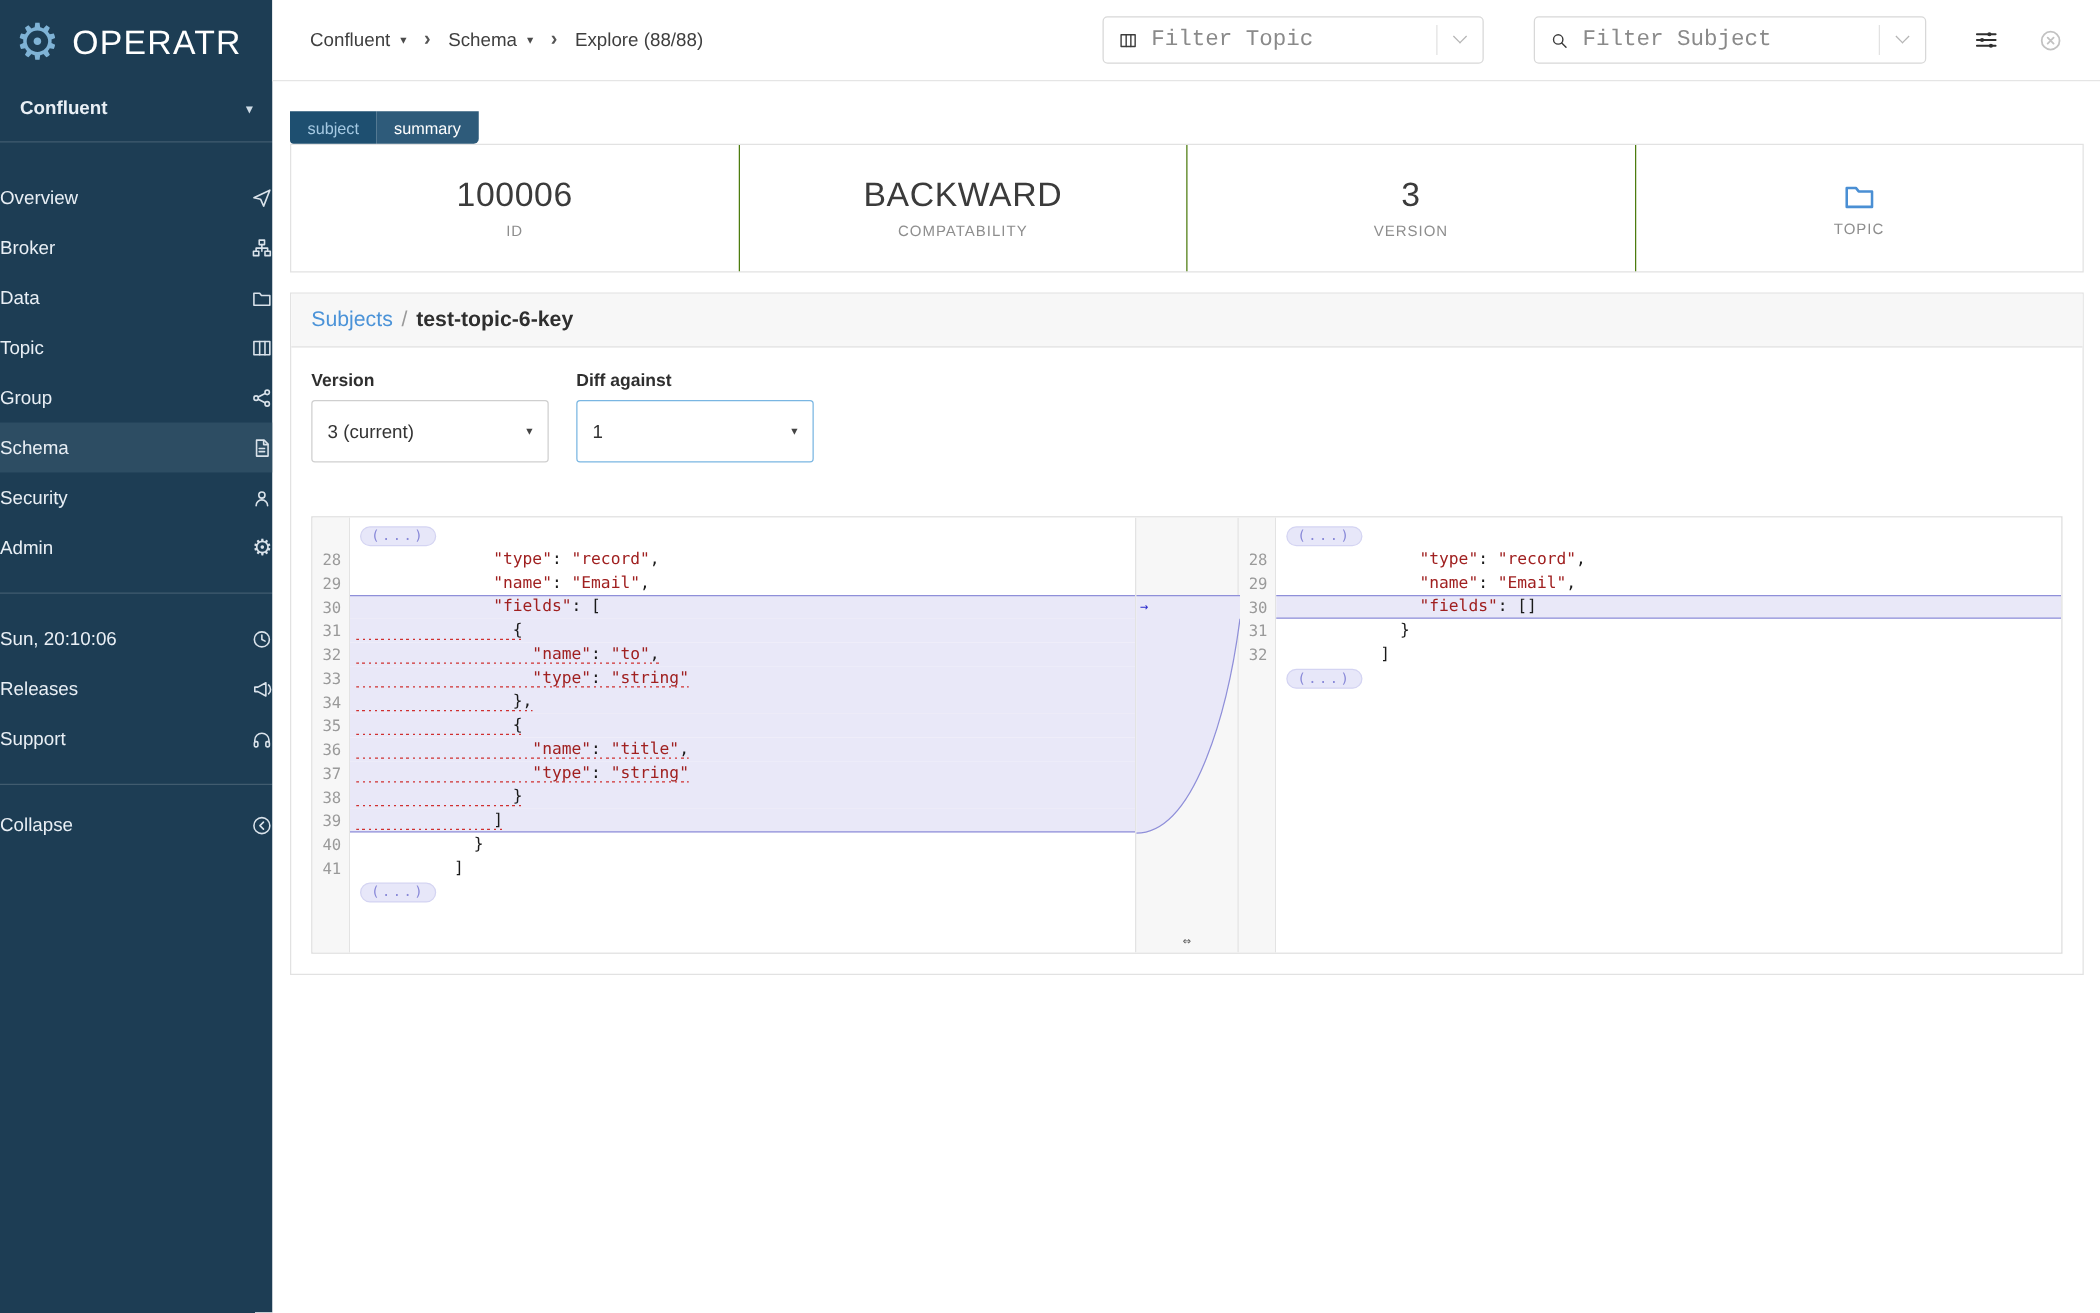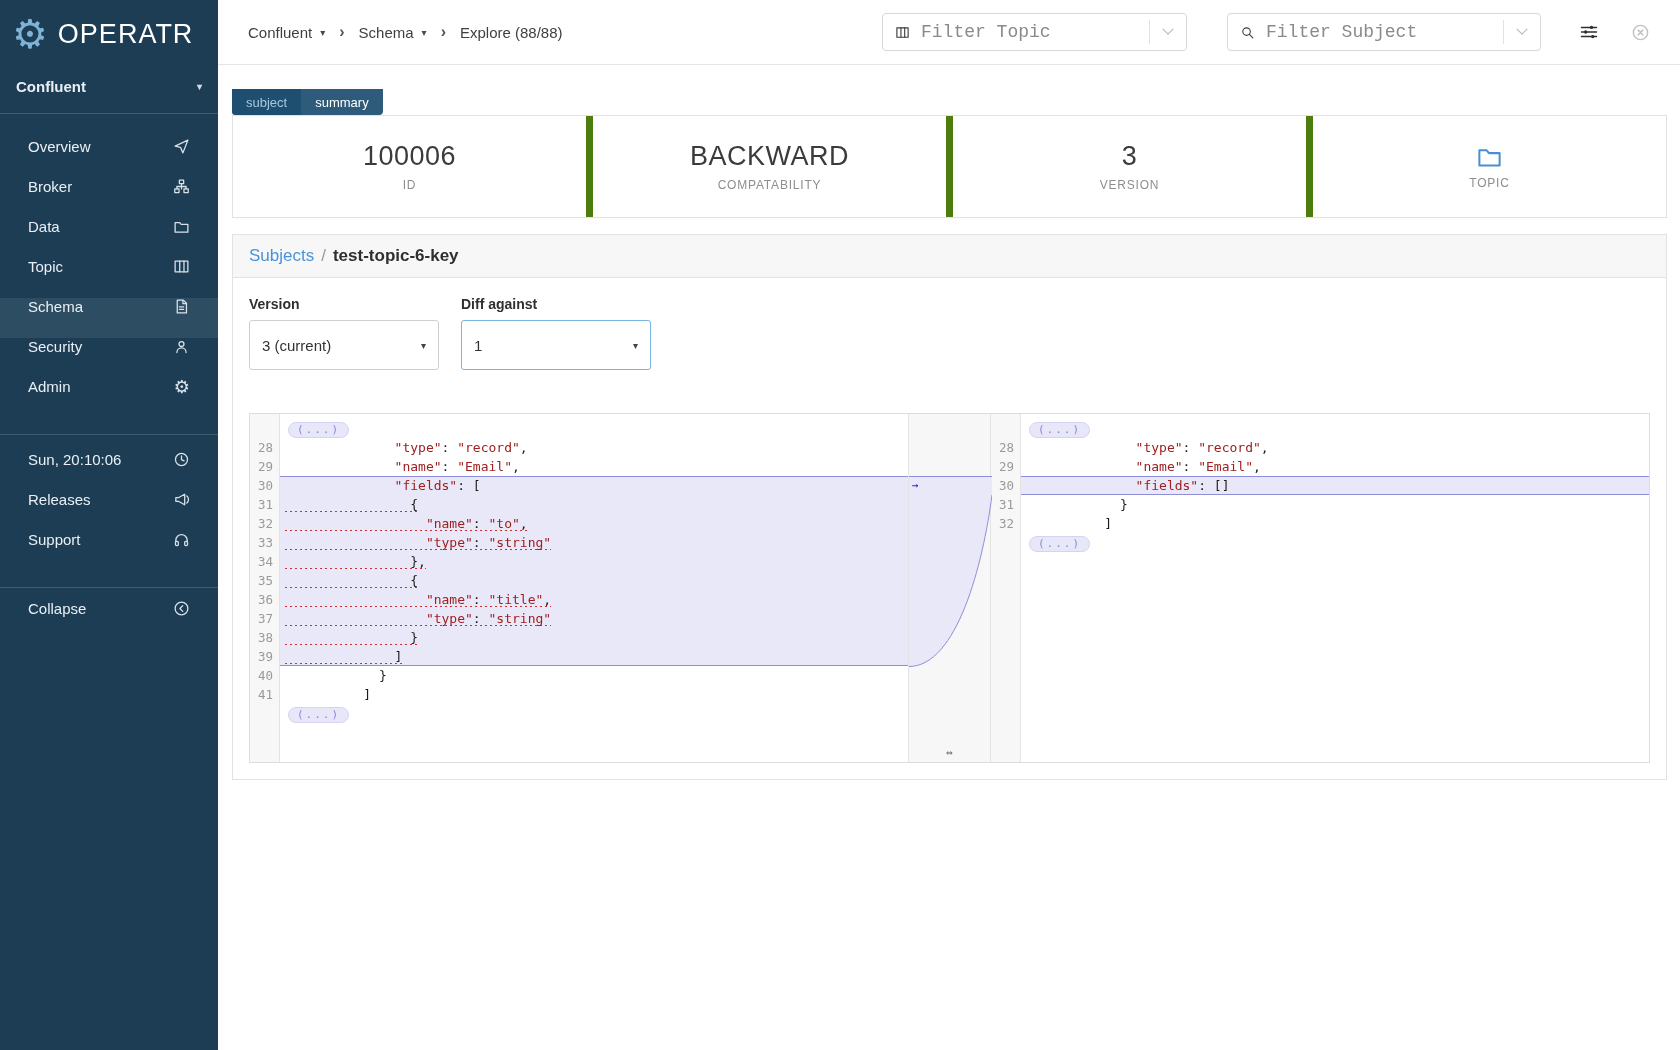--- a/index.html
+++ b/index.html
@@ -15,21 +15,21 @@
   .sidebar { width:218px; min-width:218px; background:#1d3d54; color:#e9eff5; display:flex; flex-direction:column; }
   .logo { display:flex; align-items:center; gap:10px; padding:12px 12px 8px 12px; }
   .logo-gear { font-size:40px; line-height:44px; color:#7fb3d6; }
   .logo-text { font-size:27px; font-weight:normal; letter-spacing:1px; color:#ffffff; }
   .cluster-row { display:flex; justify-content:space-between; align-items:center; padding:14px 16px 12px 16px; font-weight:bold; font-size:15px; cursor:pointer; }
   .cluster-caret { font-size:10px; color:#cfdce6; }
   .side-divider { height:1px; background:rgba(255,255,255,0.16); }
   .divider-1 { margin:6px 0 24px 0; }
   .divider-2 { margin:16px 0; }
   .divider-3 { margin:16px 0 12px 0; }
-  .side-item { display:flex; justify-content:space-between; align-items:flex-start; height:40px; padding:0 28px; font-size:15px; color:#e9eff5; cursor:pointer; }
+  .side-item { display:flex; justify-content:space-between; align-items:center; height:40px; padding:0 0; font-size:15px; color:#e9eff5; cursor:pointer; }
   .side-item.active { background:#2d4d63; }
   .side-icon { color:#d9e2ea; font-size:17px; display:flex; align-items:center; }
   .side-icon svg { width:1em; height:1em; }
   .glyph-gear { font-size:18px; line-height:18px; }
 
   
   .main { flex:1; display:flex; flex-direction:column; background:#fff; }
   .topbar { height:65px; min-height:65px; border-bottom:1px solid #e5e5e5; display:flex; align-items:center; padding:0 30px; background:#fff; }
   .breadcrumb { display:flex; align-items:center; gap:14px; font-size:15px; color:#3f3f3f; }
   .crumb { display:flex; align-items:center; gap:8px; cursor:pointer; }
@@ -50,21 +50,21 @@
   .icon-btn.dismiss { color:#c2c2c2; margin-left:32px; font-size:19px; }
 
   
   .content { padding:0 13px 0 14px; flex:1; }
   .tabs { display:flex; margin-top:24px; }
   .tab { height:26px; padding:0 14px; display:flex; align-items:center; font-size:13px; cursor:pointer; }
   .tab.active { background:#1e4f70; color:#a5c9e2; border-radius:0 0 0 3px; }
   .tab:not(.active) { background:#2e5b7a; color:#ffffff; border-radius:0 0 4px 0; }
 
   .stats-card { border:1px solid #e2e2e2; display:flex; height:103px; background:#fff; }
-  .stat { flex:1; display:flex; flex-direction:column; justify-content:center; align-items:center; border-right:7px solid #4d7c0f; }
+  .stat { flex:1; display:flex; flex-direction:column; justify-content:center; align-items:center; border-right:1px solid #4d7c0f; }
   .stat:last-child { border-right:none; }
   .stat-value { font-size:27px; color:#3b3b3b; letter-spacing:0.5px; }
   .stat-icon { color:#4a8fd4; font-size:27px; }
   .stat-icon svg { width:1em; height:1em; }
   .stat-label { font-size:12px; color:#8e8e8e; margin-top:6px; letter-spacing:0.8px; }
 
   .subject-card { border:1px solid #e2e2e2; margin-top:16px; background:#fff; }
   .subject-header { background:#f7f7f7; border-bottom:1px solid #e2e2e2; padding:11px 16px; font-size:17px; }
   .subject-header a { color:#4b93d8; text-decoration:none; cursor:pointer; }
   .subject-header .sep { color:#9a9a9a; margin:0 7px; }
@@ -140,20 +140,31 @@
       </div>
       <div class="side-item">
         <span>Topic</span>
         <span class="side-icon">
           <svg viewBox="0 0 24 24" width="1em" height="1em" fill="none" stroke="currentColor" stroke-width="1.8" stroke-linecap="round" stroke-linejoin="round">
             <rect x="3" y="4.5" width="18" height="15"></rect>
             <path d="M9.5 4.5 v15 M15.5 4.5 v15"></path>
           </svg>
         </span>
       </div>
+      <div class="side-item">
+        <span>Group</span>
+        <span class="side-icon">
+          <svg viewBox="0 0 24 24" width="1em" height="1em" fill="none" stroke="currentColor" stroke-width="1.8" stroke-linecap="round" stroke-linejoin="round">
+            <circle cx="5.5" cy="12" r="2.5"></circle>
+            <circle cx="18" cy="5.5" r="2.5"></circle>
+            <circle cx="18" cy="18.5" r="2.5"></circle>
+            <path d="M7.9 10.8 L15.6 6.7 M7.9 13.2 L15.6 17.3"></path>
+          </svg>
+        </span>
+      </div>
       <div class="side-item active">
         <span>Schema</span>
         <span class="side-icon">
           <svg viewBox="0 0 24 24" width="1em" height="1em" fill="none" stroke="currentColor" stroke-width="1.8" stroke-linecap="round" stroke-linejoin="round">
             <path d="M6 3 h8.5 L19 7.5 V21 H6 Z"></path>
             <path d="M14 3.5 V8 h4.5 M9 12.5 h6 M9 16 h6"></path>
           </svg>
         </span>
       </div>
       <div class="side-item">

